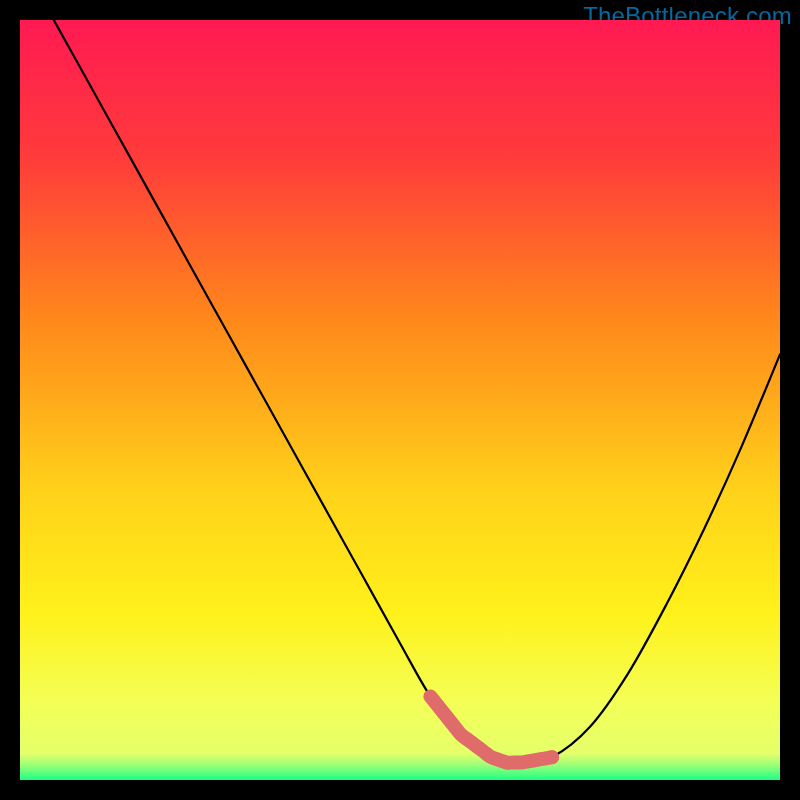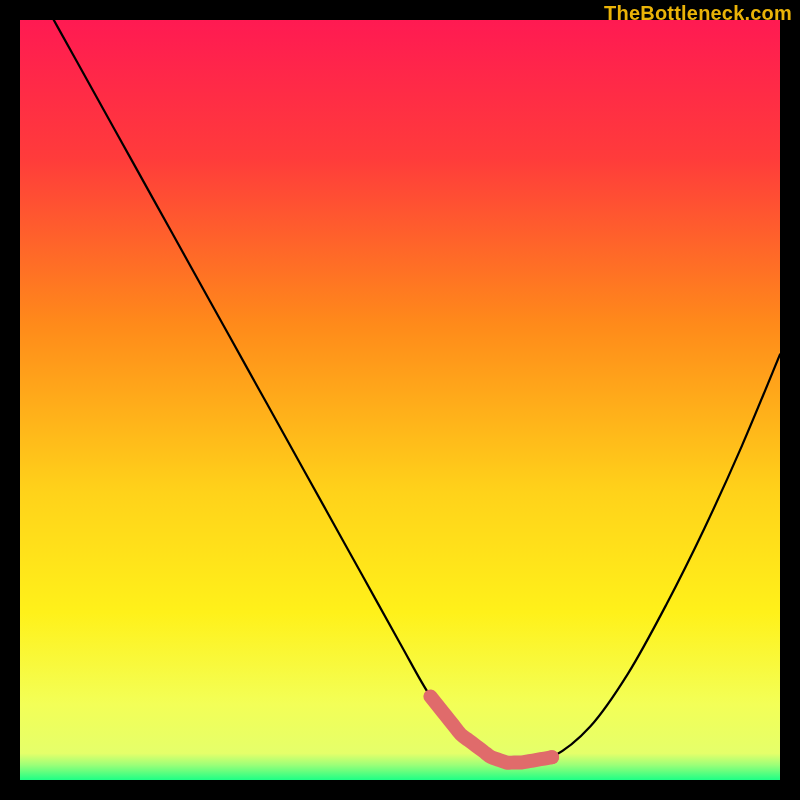--- a/index.html
+++ b/index.html
@@ -39,23 +39,23 @@
     top: 0;
     width: 760px;
     height: 760px;
     overflow: visible;
   }
   .watermark {
     position: absolute;
     top: 2px;
     right: 8px;
     font-family: Arial, Helvetica, sans-serif;
-    font-size: 20px;
-    font-weight: 700;
-    color: #eab308;
+    font-size: 24px;
+    font-weight: 400;
+    color: #0369a1;
     letter-spacing: 0.2px;
     user-select: none;
   }
 </style>
 </head>
 <body>
 
 <div class="frame">
   <div class="watermark">TheBottleneck.com</div>
   <div class="plot">

